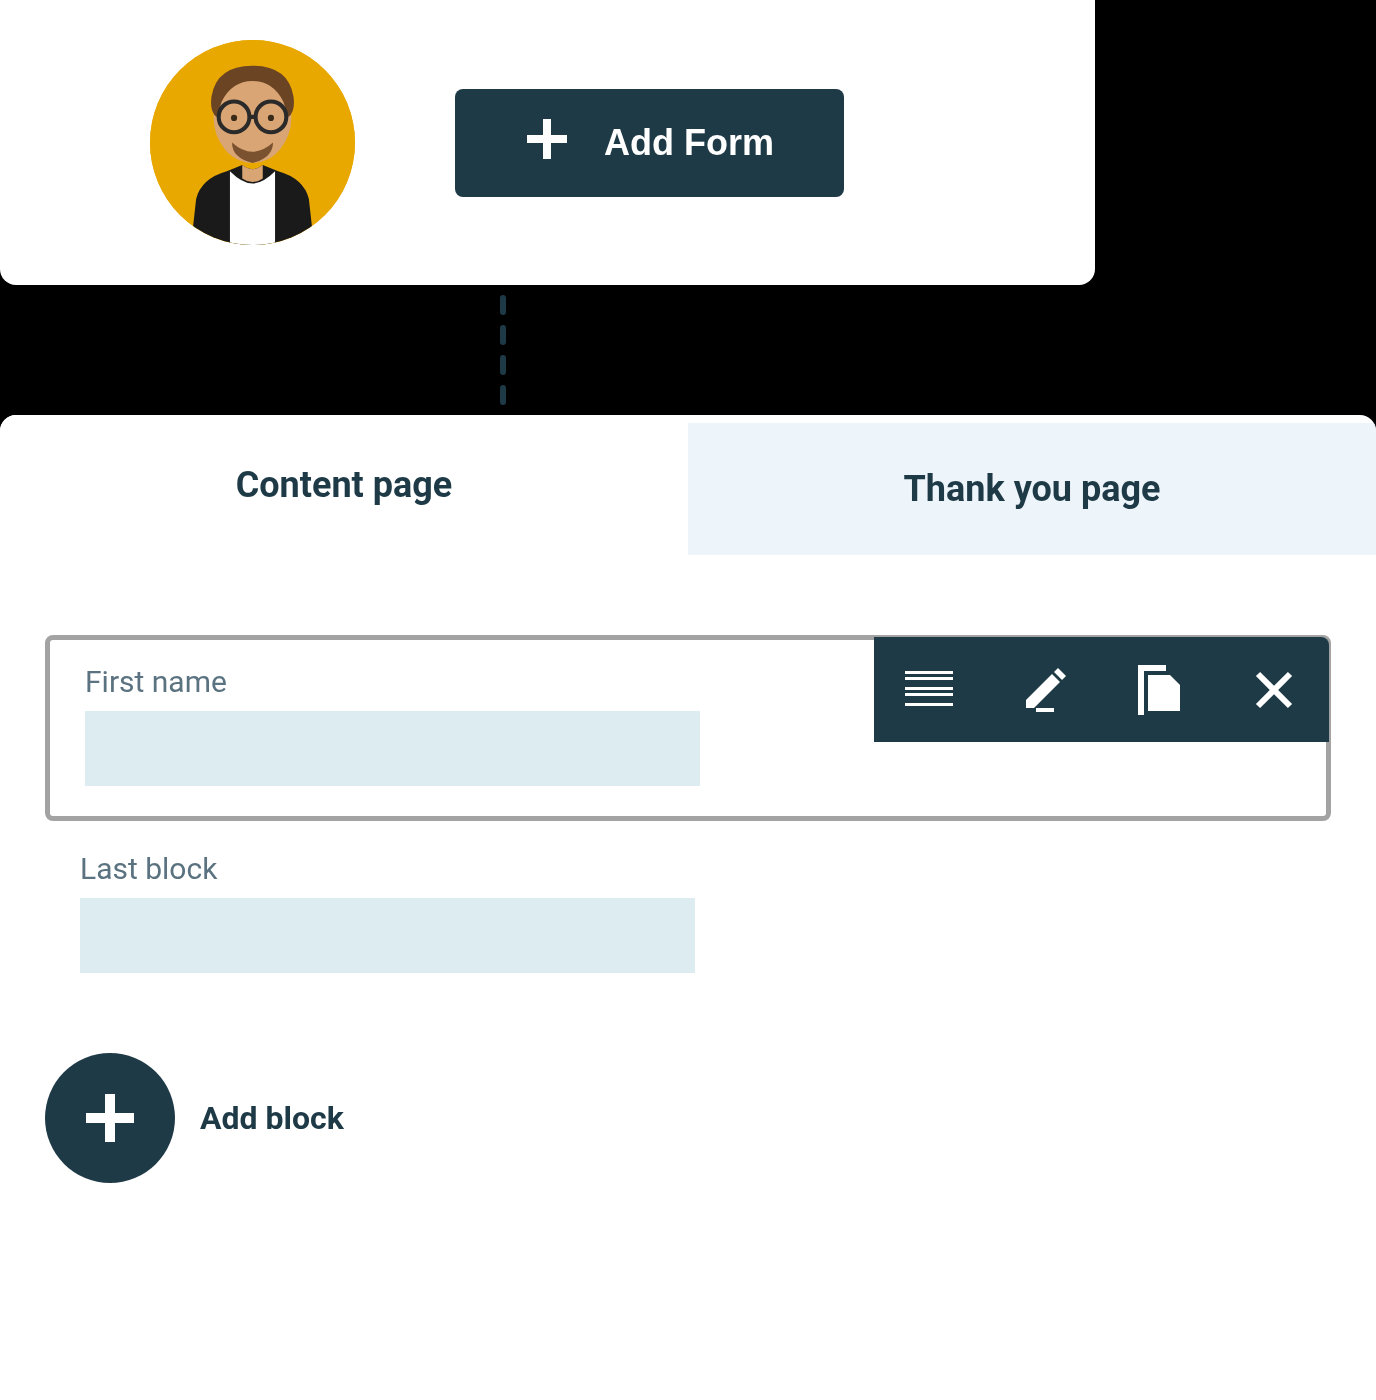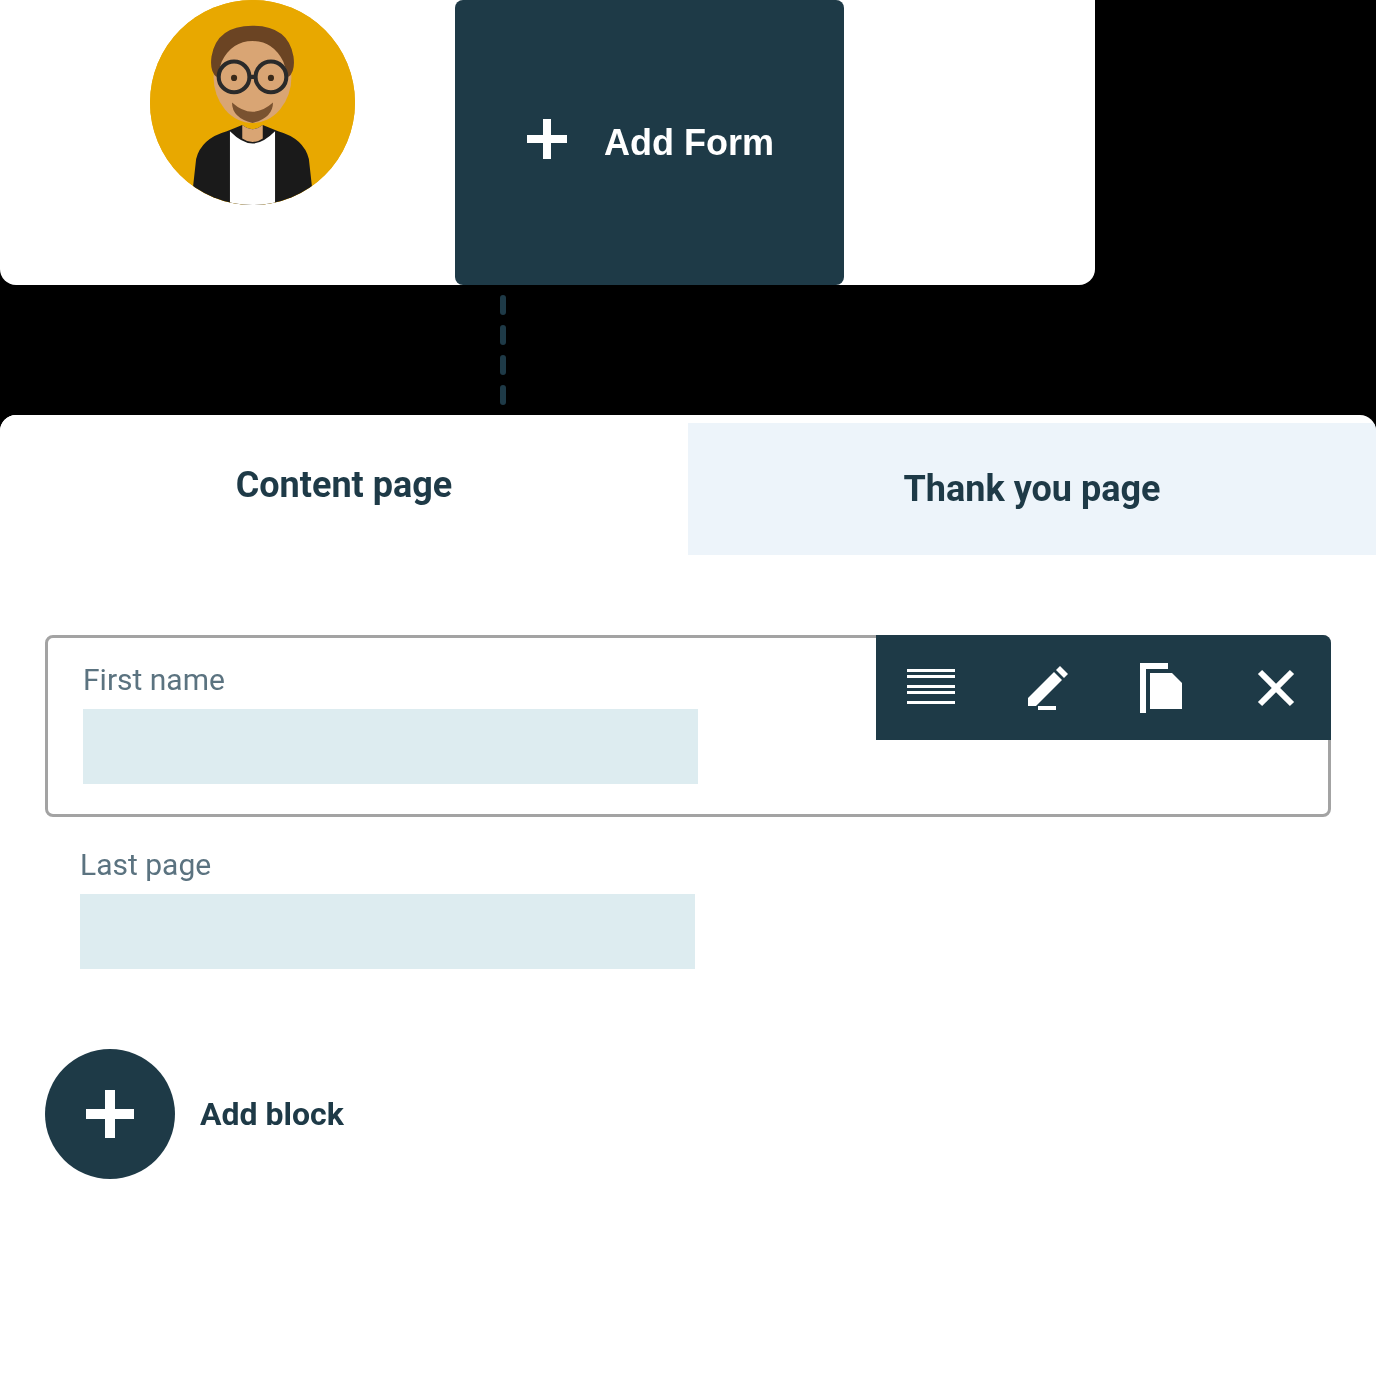--- a/index.html
+++ b/index.html
@@ -16,20 +16,21 @@
     }
     .top-card {
       position: absolute;
       top: 0;
       left: 0;
       width: 1095px;
       height: 285px;
       background: #fff;
       border-radius: 0 0 16px 16px;
       display: flex;
+      align-items: center;
       padding-left: 150px;
       gap: 100px;
     }
     .avatar {
       width: 205px;
       height: 205px;
       border-radius: 50%;
       background: #E8A800;
       display: flex;
       align-items: center;
@@ -110,21 +111,21 @@
       background: #fff;
     }
     .content-area {
       padding: 80px 45px 40px 45px;
     }
     .field-block {
       position: relative;
       margin-bottom: 30px;
     }
     .field-block.selected {
-      border: 3px solid #a3a3a3;
+      border: 5px solid #a3a3a3;
       border-radius: 8px;
       padding: 24px 35px 30px 35px;
     }
     .field-block.unselected {
       padding: 0 35px;
     }
     .field-label {
       font-size: 30px;
       color: #5B7380;
       margin-bottom: 12px;
@@ -262,21 +263,21 @@
         <button class="toolbar-btn">
           <svg width="40" height="40" viewBox="0 0 40 40">
             <line x1="4" y1="4" x2="36" y2="36" stroke="#fff" stroke-width="6"></line>
             <line x1="36" y1="4" x2="4" y2="36" stroke="#fff" stroke-width="6"></line>
           </svg>
         </button>
       </div>
     </div>
 
     <div class="field-block unselected">
-      <div class="field-label">Last page</div>
+      <div class="field-label">Last block</div>
       <input class="field-input" type="text" style="">
     </div>
 
     <div class="add-block-section">
       <button class="add-block-btn">
         <svg width="56" height="56" viewBox="0 0 56 56">
           <rect x="23" y="4" width="10" height="48" fill="#fff"></rect>
           <rect x="4" y="23" width="48" height="10" fill="#fff"></rect>
         </svg>
       </button>

